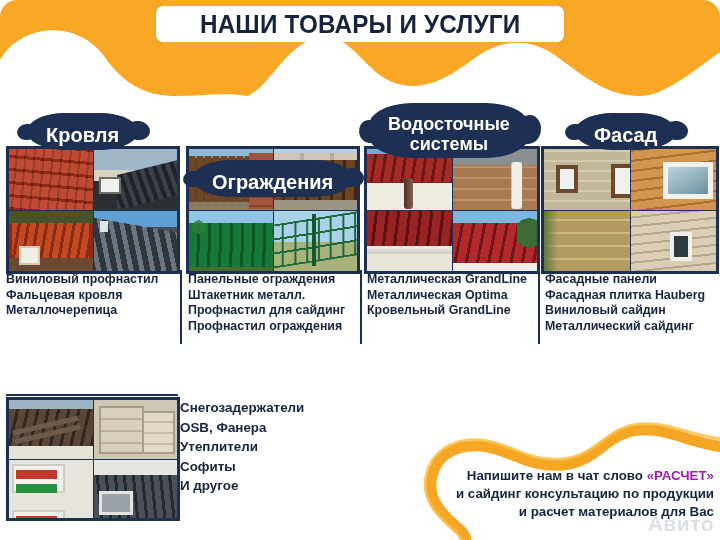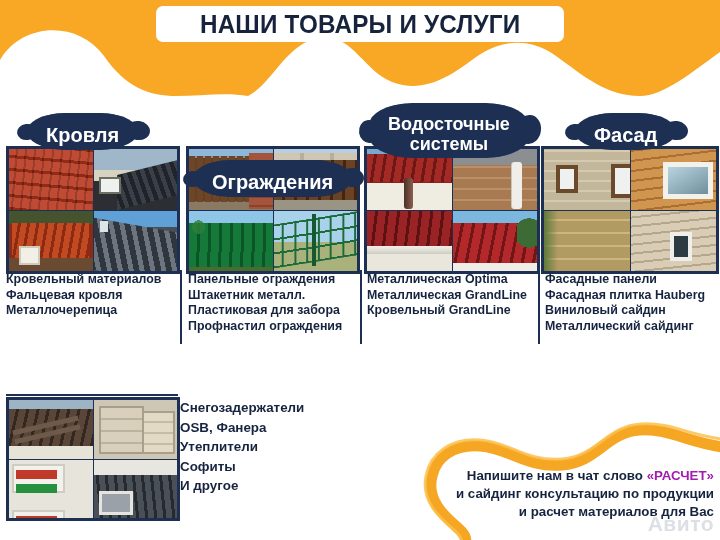--- a/index.html
+++ b/index.html
@@ -1,21 +1,21 @@
 <!DOCTYPE html>
 <html lang="ru"><head>
 <meta charset="utf-8">
 <style>
   html,body{margin:0;padding:0;}
   body{
     width:720px;height:540px;overflow:hidden;position:relative;
     background:#ffffff;
     font-family:"Liberation Sans","DejaVu Sans",sans-serif;
   }
-  #stage{position:absolute;inset:0;width:720px;height:540px;overflow:hidden;background:#fff;}
+  #stage{position:absolute;inset:0;width:720px;height:540px;overflow:hidden;background:#fff;border-radius:17px;}
 
   
   .topband{position:absolute;left:0;top:0;width:720px;height:96px;overflow:hidden;}
   .topband .fill{position:absolute;inset:0;background:#F9A825;}
   .topband svg{position:absolute;left:0;bottom:0;width:720px;height:70px;display:block;}
 
   
   .title-pill{
     position:absolute;left:156px;top:6px;width:408px;height:36px;
     background:#ffffff;border-radius:7px;
@@ -276,21 +276,21 @@
         <div class="ph roof-dark"></div>
       </div>
     <div class="cell">
         <div class="ph cottage"></div>
       </div>
     <div class="cell">
         <div class="ph seam"></div>
       </div>
   </div>
   <div class="list" style="left:6px;top:272px;width:172px;">
-    <div class="ln">Кровельный материалов</div>
+    <div class="ln">Виниловый профнастил</div>
     <div class="ln">Фальцевая кровля</div>
     <div class="ln">Металлочерепица</div>
   </div>
 
   <div class="cat-head" style="left:196px;top:113px;margin-top:47px;">
     <div class="ink">
       <b>Ограждения</b>
     </div>
   </div>
   <div class="photos" style="left:186px;top:146px;width:168px;height:122px;">
@@ -304,21 +304,21 @@
         <div class="ph fence-green"></div>
       </div>
     <div class="cell">
         <div class="ph fence-mesh"></div>
       </div>
   </div>
   <div class="vrule" style="left:180px;top:270px;height:74px;"></div>
   <div class="list" style="left:188px;top:272px;width:175px;">
     <div class="ln">Панельные ограждения</div>
     <div class="ln">Штакетник металл.</div>
-    <div class="ln">Пластиковая для забора</div>
+    <div class="ln">Профнастил для сайдинг</div>
     <div class="ln">Профнастил ограждения</div>
   </div>
 
   <div class="cat-head" style="left:372px;top:103px;">
     <div class="ink two">
       <b>Водосточные</b>
       <b>системы</b>
     </div>
   </div>
   <div class="photos" style="left:364px;top:146px;width:170px;height:122px;">
@@ -330,22 +330,22 @@
       </div>
     <div class="cell">
         <div class="ph gut-dark"></div>
       </div>
     <div class="cell">
         <div class="ph tile-sky"></div>
       </div>
   </div>
   <div class="vrule" style="left:360px;top:270px;height:74px;"></div>
   <div class="list" style="left:367px;top:272px;width:178px;">
+    <div class="ln">Металлическая GrandLine</div>
     <div class="ln">Металлическая Optima</div>
-    <div class="ln">Металлическая GrandLine</div>
     <div class="ln">Кровельный GrandLine</div>
   </div>
 
   <div class="cat-head" style="left:578px;top:113px;">
     <div class="ink">
       <b>Фасад</b>
     </div>
   </div>
   <div class="photos" style="left:541px;top:146px;width:172px;height:122px;">
     <div class="cell">

